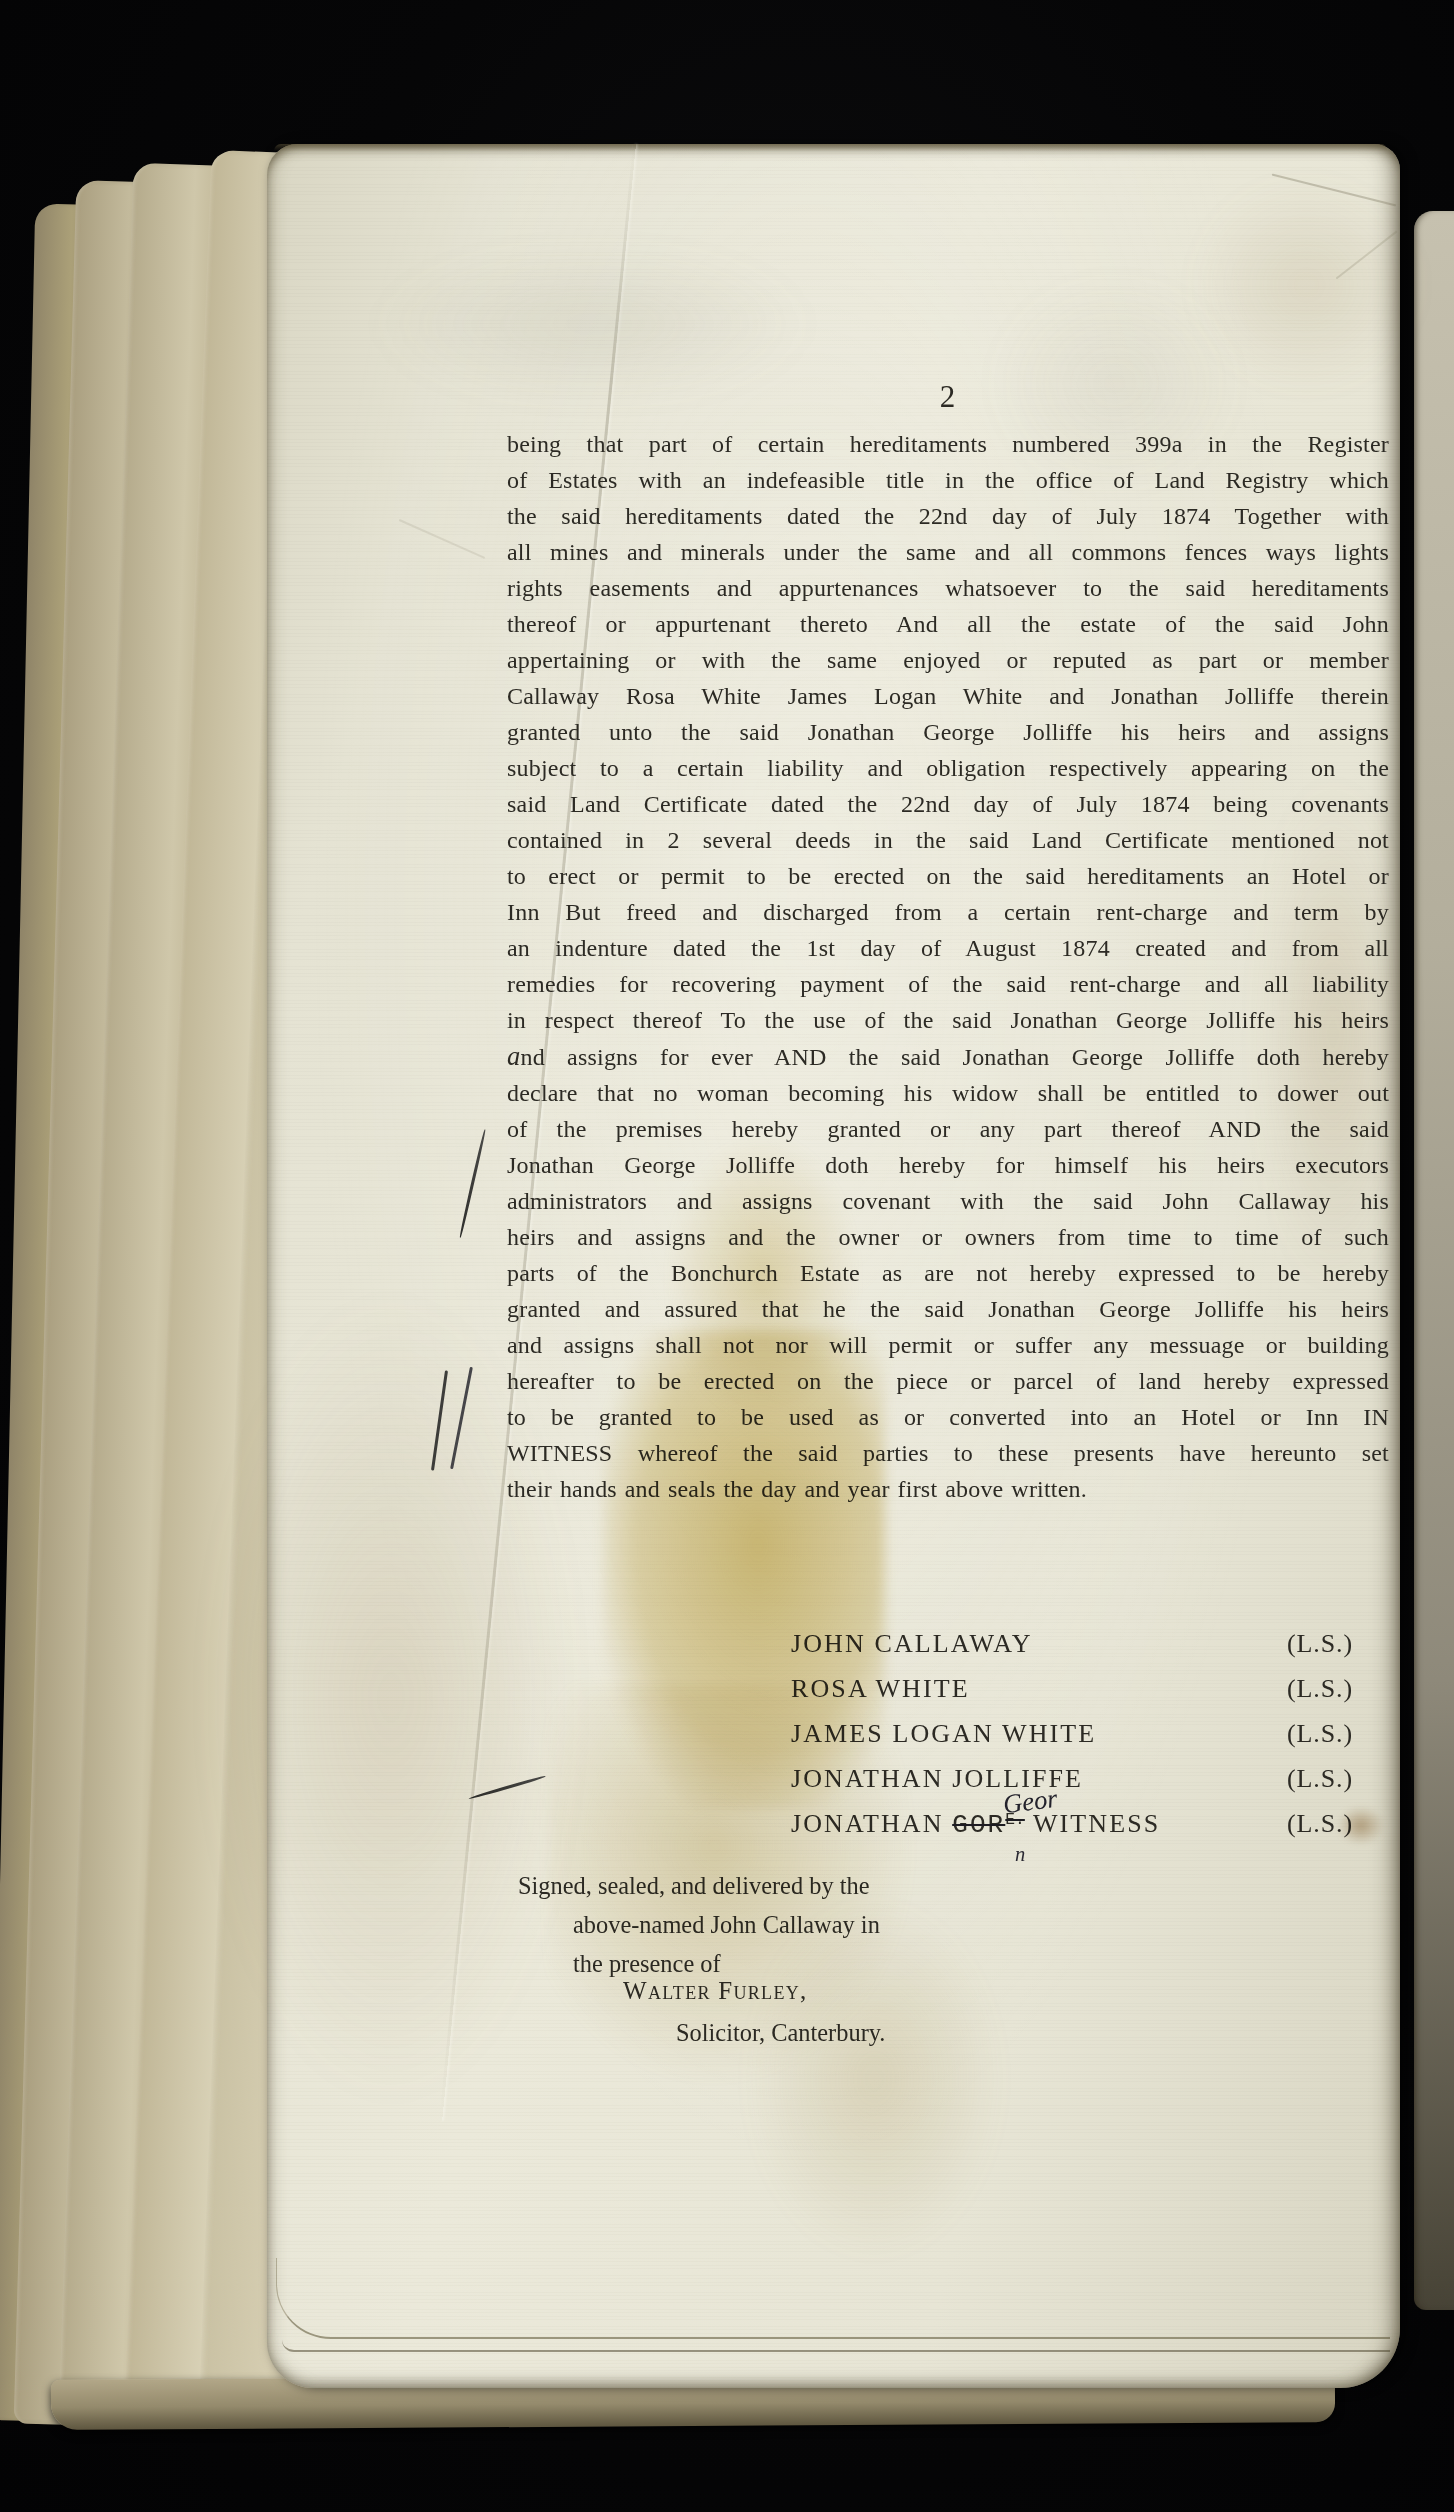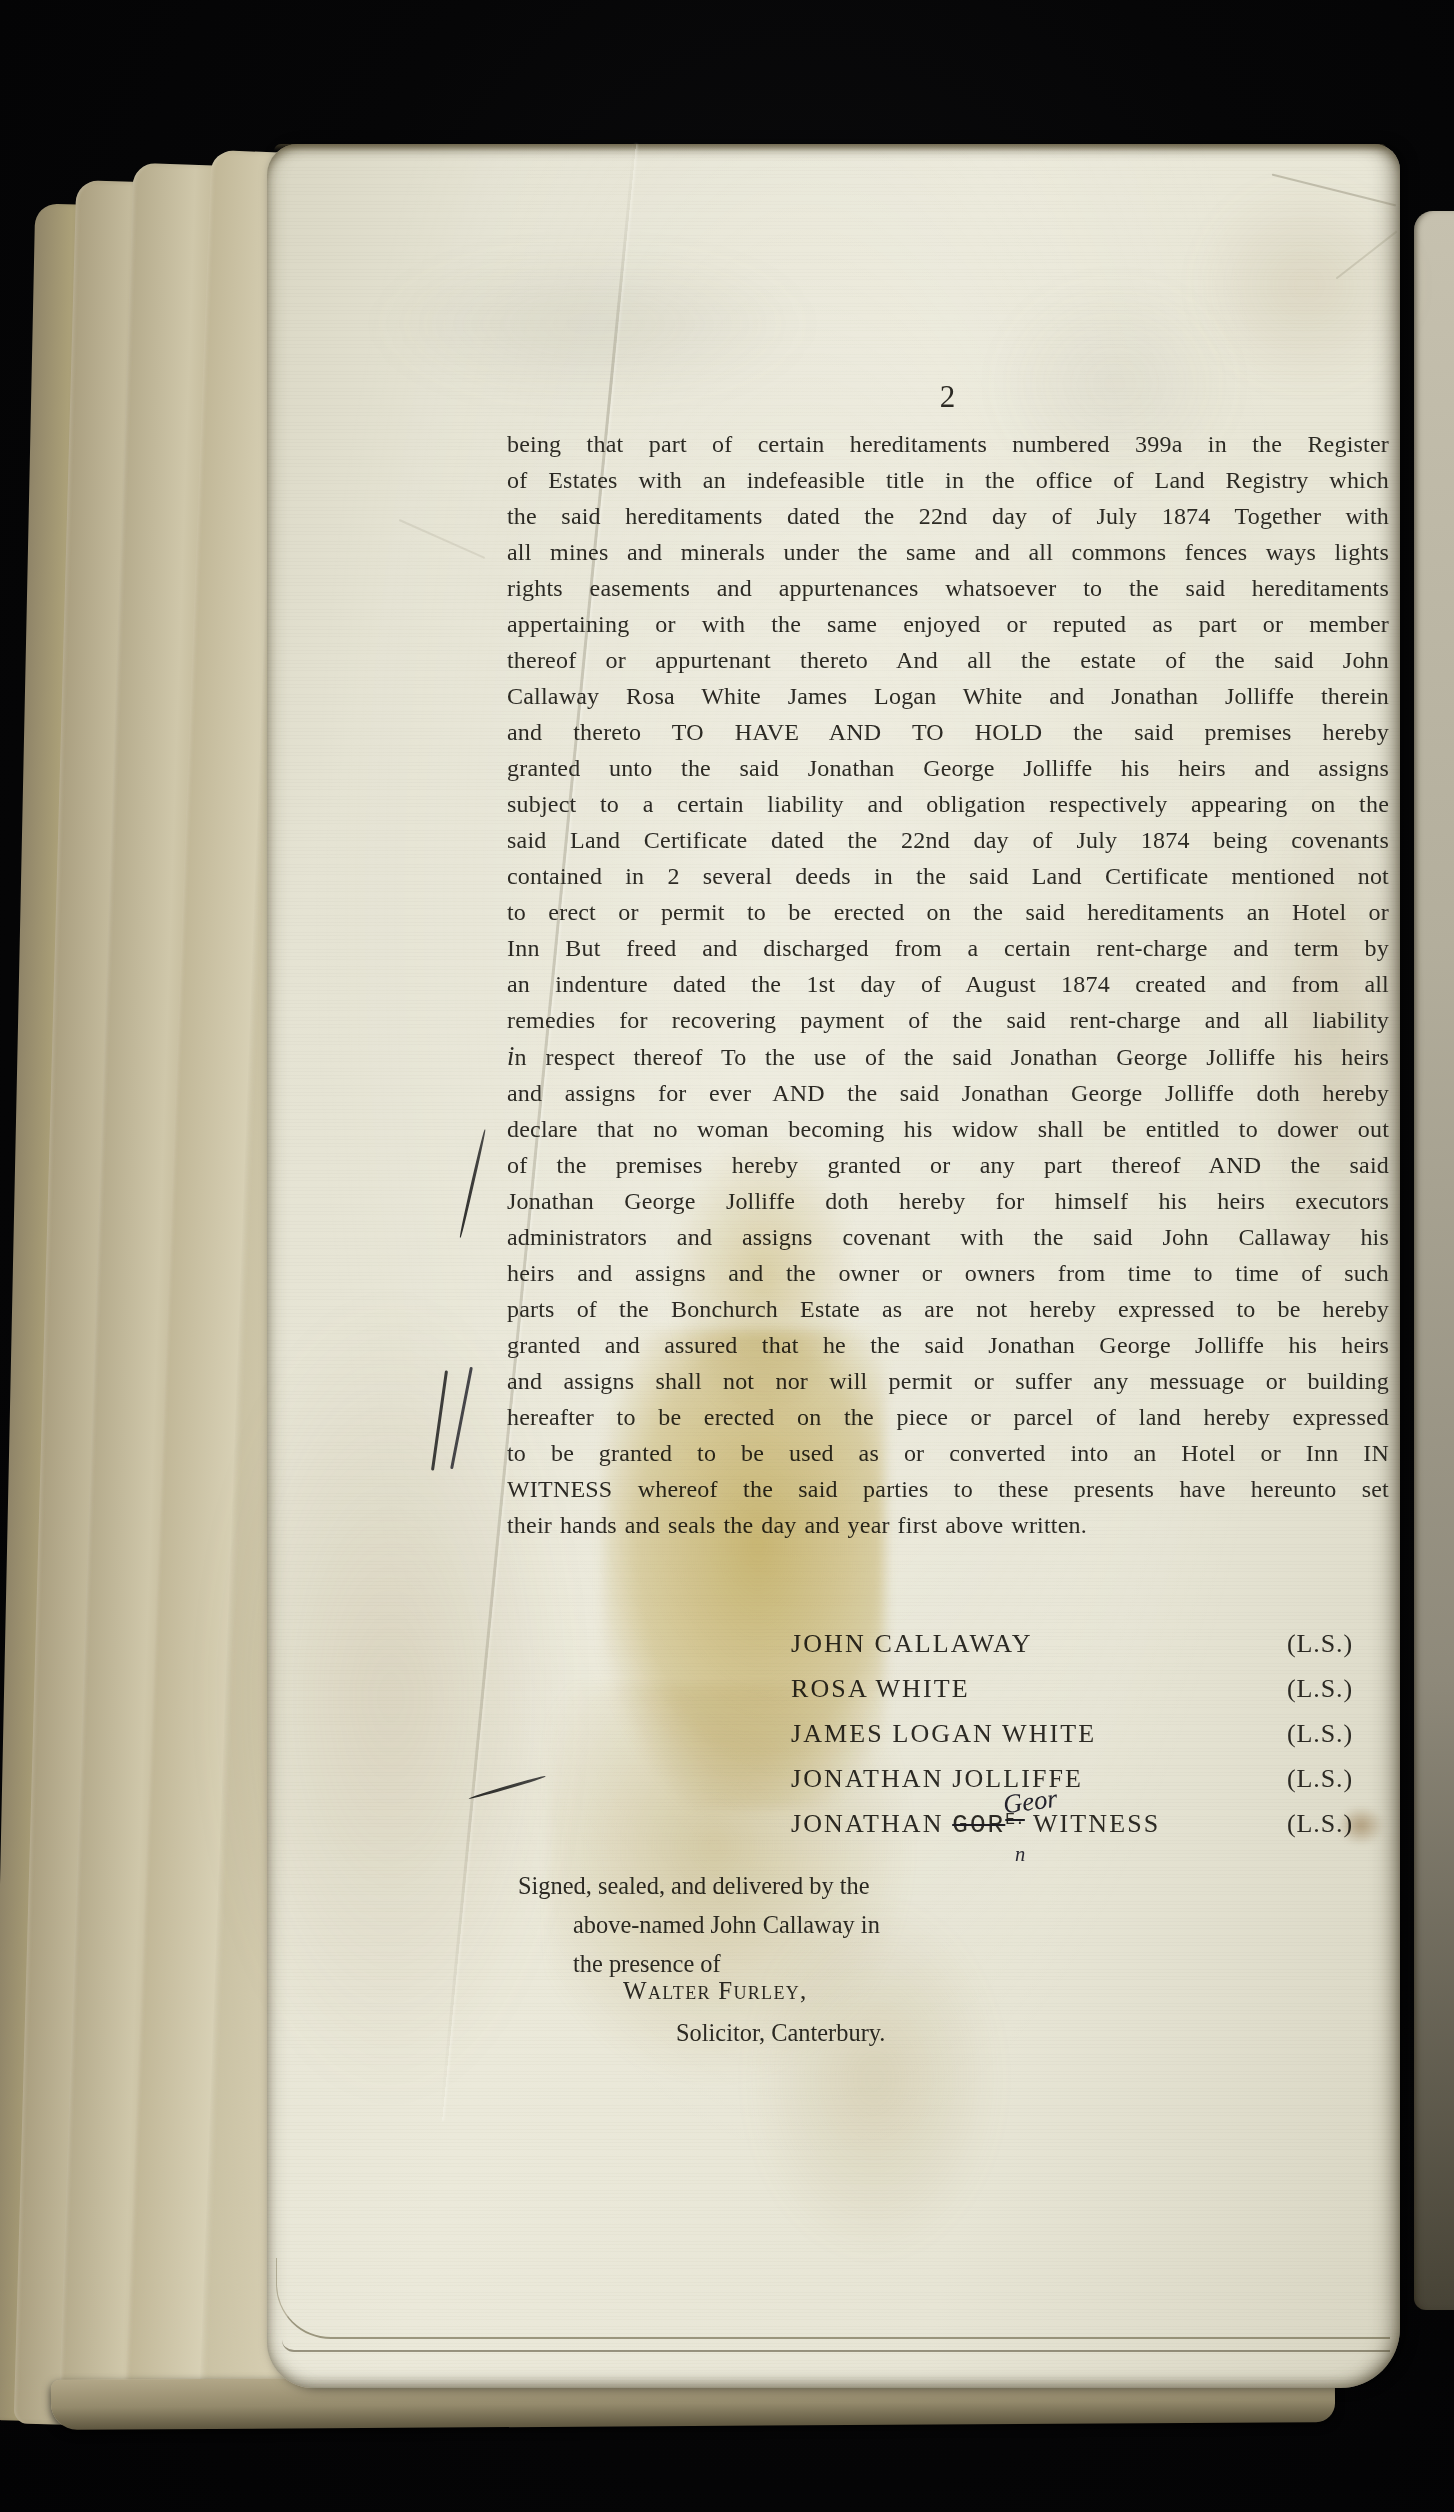--- a/index.html
+++ b/index.html
@@ -156,27 +156,26 @@
 
         <div>of Estates with an indefeasible title in the office of Land Registry which</div>
 
 
         <div>the said hereditaments dated the 22nd day of July 1874 Together with</div>
 
         <div>all mines and minerals under the same and all commons fences ways lights</div>
 
         <div>rights easements and appurtenances whatsoever to the said hereditaments</div>
 
+        <div>thereof or appurtenant thereto And all the estate of the said John</div>
+
         <div>appertaining or with the same enjoyed or reputed as part or member</div>
 
-        <div>thereof or appurtenant thereto And all the estate of the said John</div>
-
         <div>Callaway Rosa White James Logan White and Jonathan Jolliffe therein</div>
 
-        <div>and thereto TO HAVE AND TO HOLD the said premises hereby</div>
 
         <div>granted unto the said Jonathan George Jolliffe his heirs and assigns</div>
 
         <div>subject to a certain liability and obligation respectively appearing on the</div>
 
         <div>said Land Certificate dated the 22nd day of July 1874 being covenants</div>
 
         <div>contained in 2 several deeds in the said Land Certificate mentioned not</div>
 
         <div>to erect or permit to be erected on the said hereditaments an Hotel or</div>

